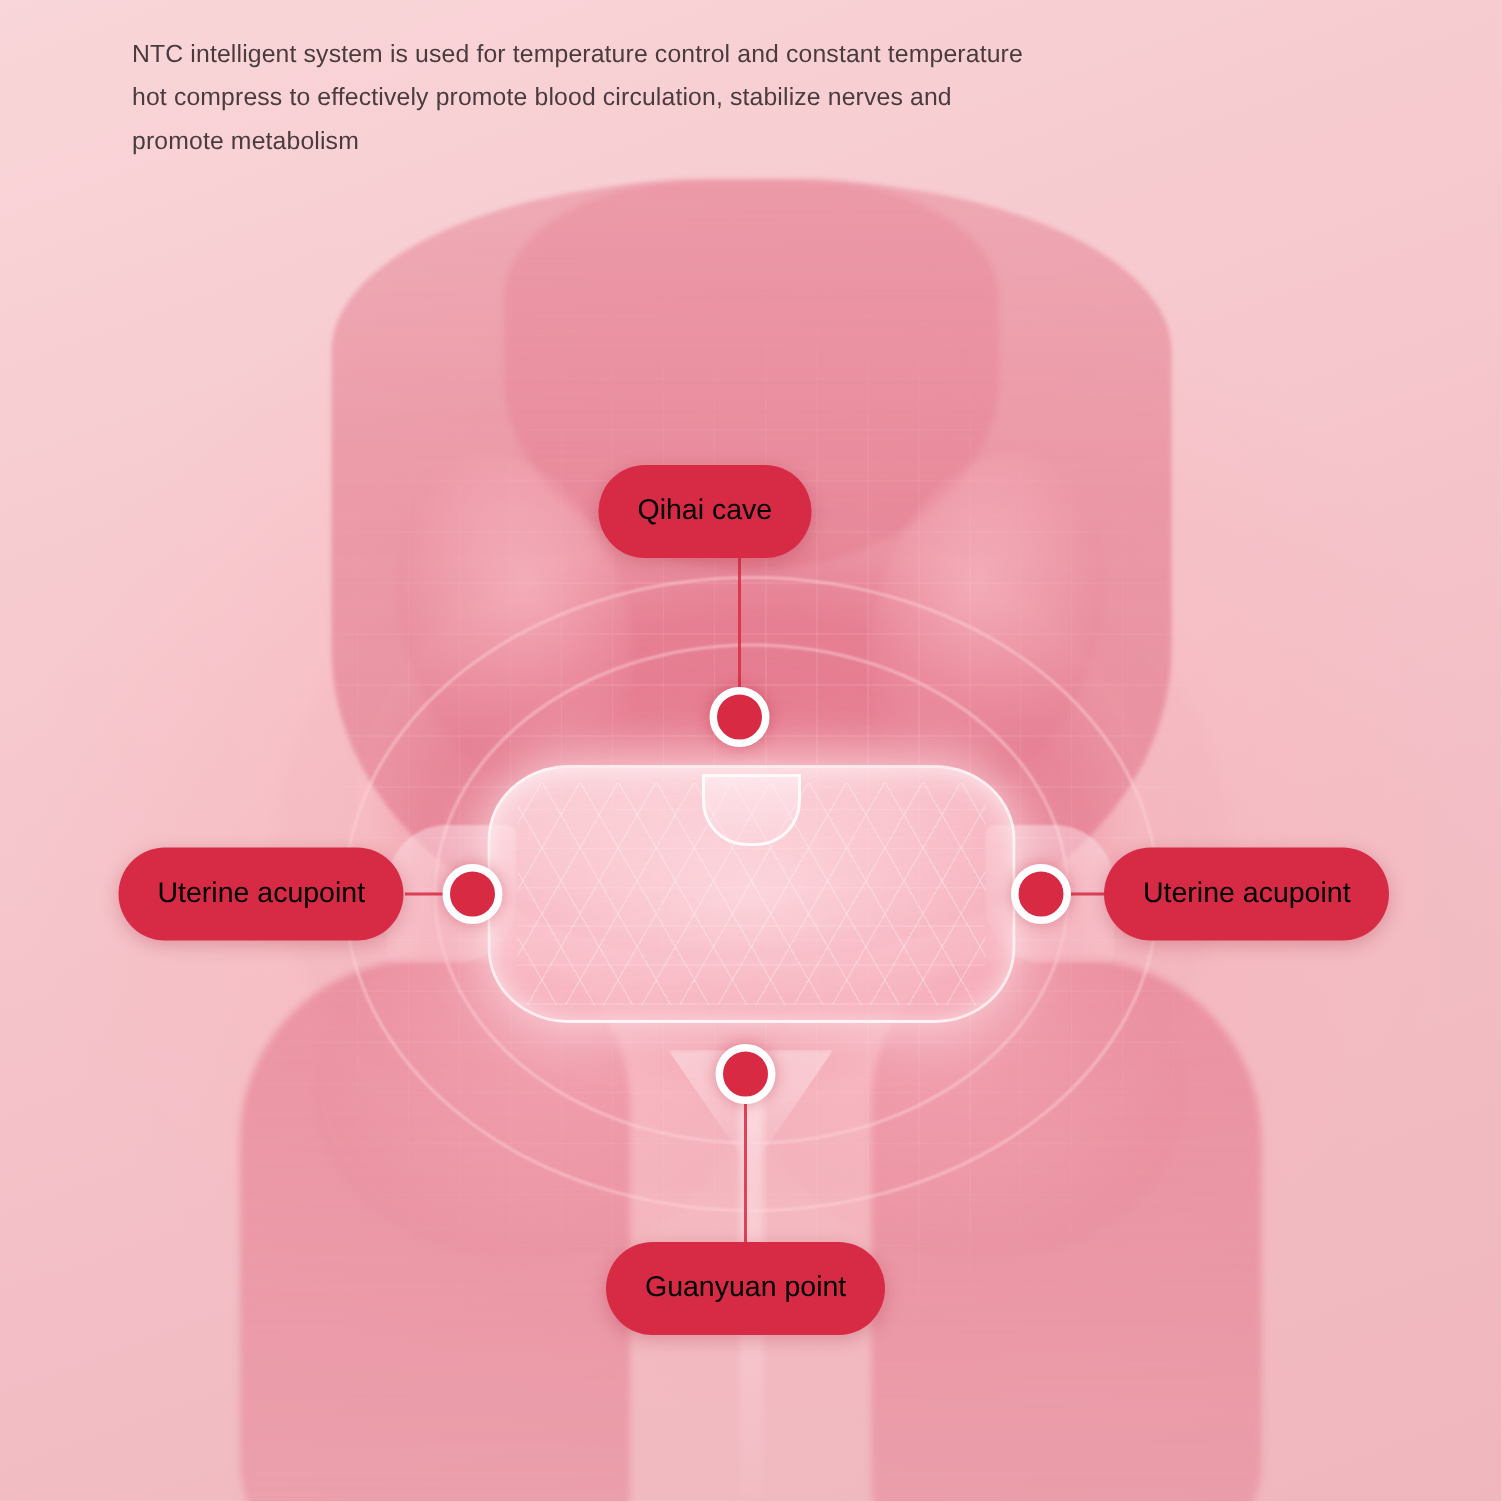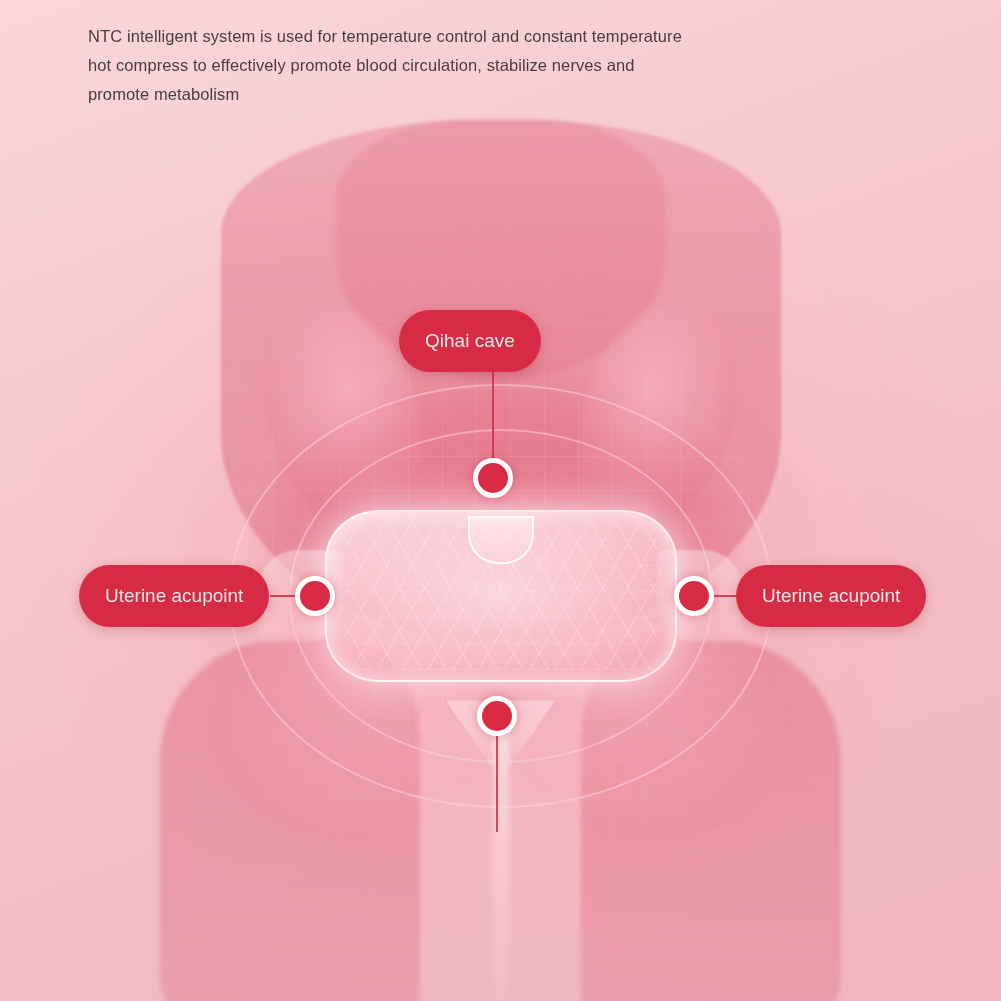--- a/index.html
+++ b/index.html
@@ -213,21 +213,21 @@
   
   .label {
     position: absolute;
     display: flex;
     align-items: center;
     justify-content: center;
     height: 62px;
     padding: 0 26px;
     border-radius: 31px;
     background: #d72a45;
-    color: #e5e5e5;
+    color: #000000;
     font-size: 19px;
     white-space: nowrap;
     box-shadow: 0 3px 12px rgba(150,20,40,0.25);
   }
 </style>
 </head>
 <body>
 
 <div id="stage">
 
@@ -268,14 +268,15 @@
   <div class="connector conn-v" style="left:496px; top:716px; height:116px;"></div>
 
   <div class="dot" style="left:473px; top:458px;"></div>
   <div class="dot" style="left:295px; top:576px;"></div>
   <div class="dot" style="left:674px; top:576px;"></div>
   <div class="dot" style="left:477px; top:696px;"></div>
 
   <div class="label" style="left:399px; top:310px;">Qihai cave</div>
   <div class="label" style="left:79px; top:565px;">Uterine acupoint</div>
   <div class="label" style="left:736px; top:565px;">Uterine acupoint</div>
+  <div class="label" style="left:404px; top:828px;">Guanyuan point</div>
 
 </div>
 
 </body></html>

